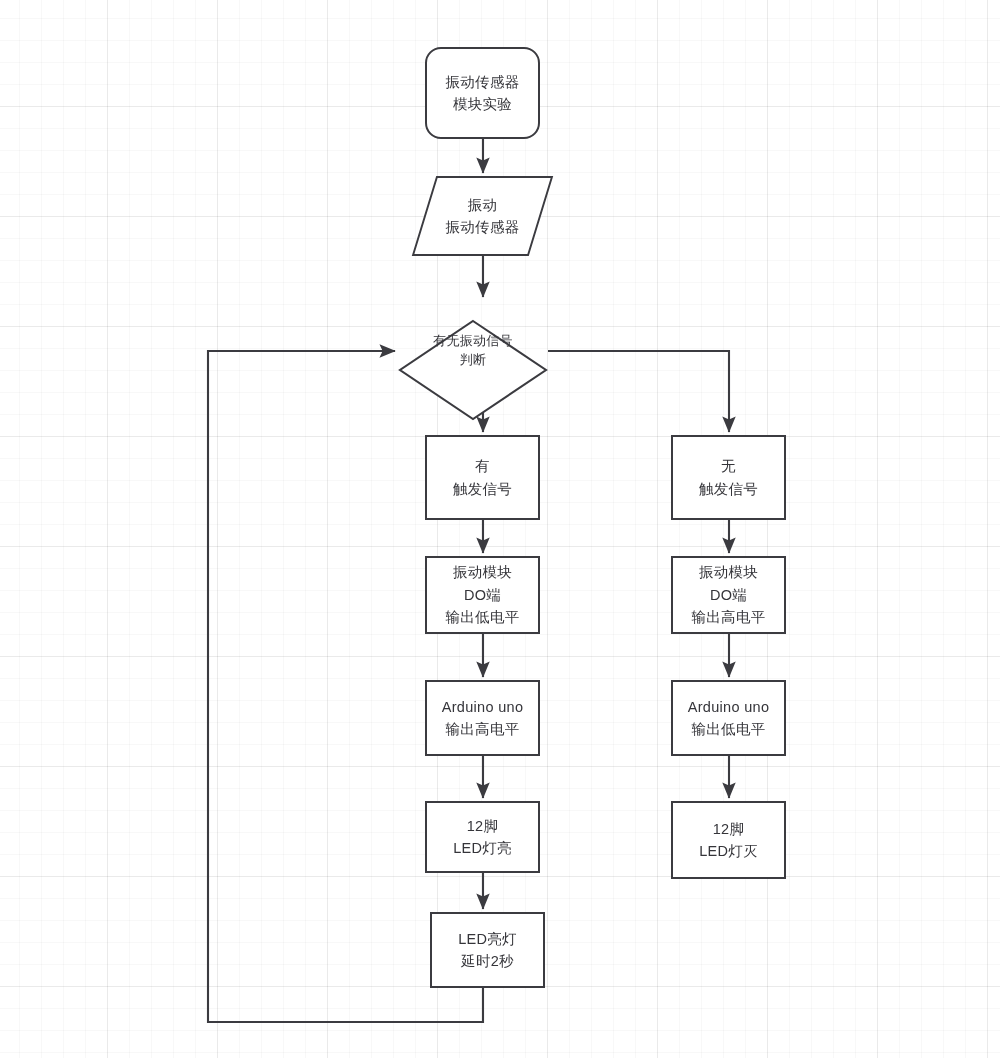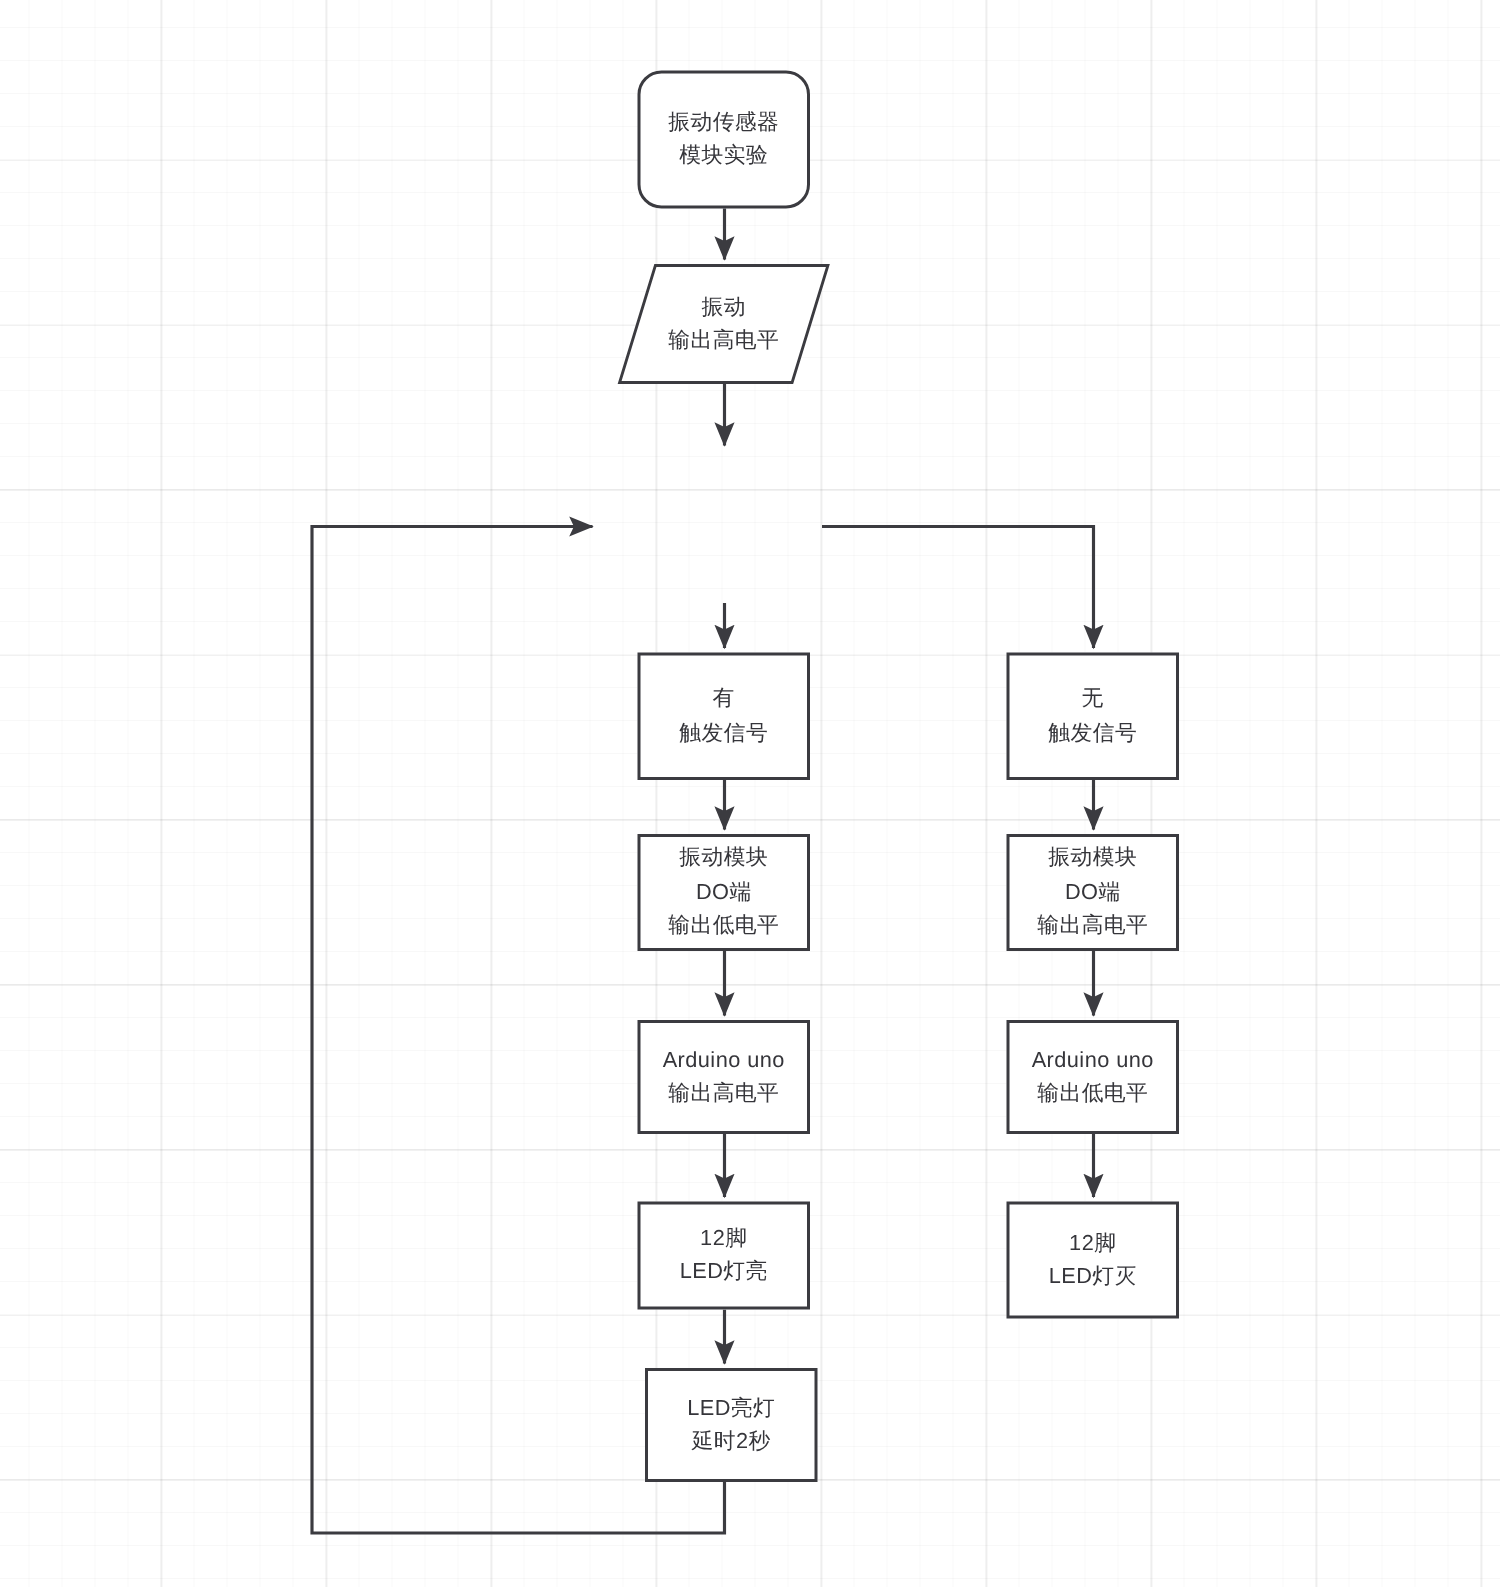--- a/index.html
+++ b/index.html
@@ -122,23 +122,32 @@
   </svg>
 
   <div class="node rounded" style="left:425px; top:47px; width:115px; height:92px;">
     <span class="label">振动传感器
 模块实验</span>
   </div>
 
   <div class="node parallelogram" style="left:424px; top:176px; width:117px; height:80px;">
     <span class="shape-fill"></span>
     <span class="label">振动
-输出高电平</span>
+振动传感器</span>
   </div>
 
+  <div class="node diamond" style="left:398px; top:300px; width:150px; height:102px; font-size:13px; line-height:1.45;">
+    <span class="shape-fill">
+      <svg width="150" height="102" viewBox="0 0 150 102" xmlns="http://www.w3.org/2000/svg">
+        <polygon points="75,2 148,51 75,100 2,51" fill="#ffffff" stroke="#3b3b40" stroke-width="2.1"></polygon>
+      </svg>
+    </span>
+    <span class="label">有无振动信号
+判断</span>
+  </div>
 
   <div class="node" style="left:425px; top:435px; width:115px; height:85px;">
     <span class="label">有
 触发信号</span>
   </div>
 
   <div class="node" style="left:425px; top:556px; width:115px; height:78px;">
     <span class="label">振动模块
 DO端
 输出低电平</span>

